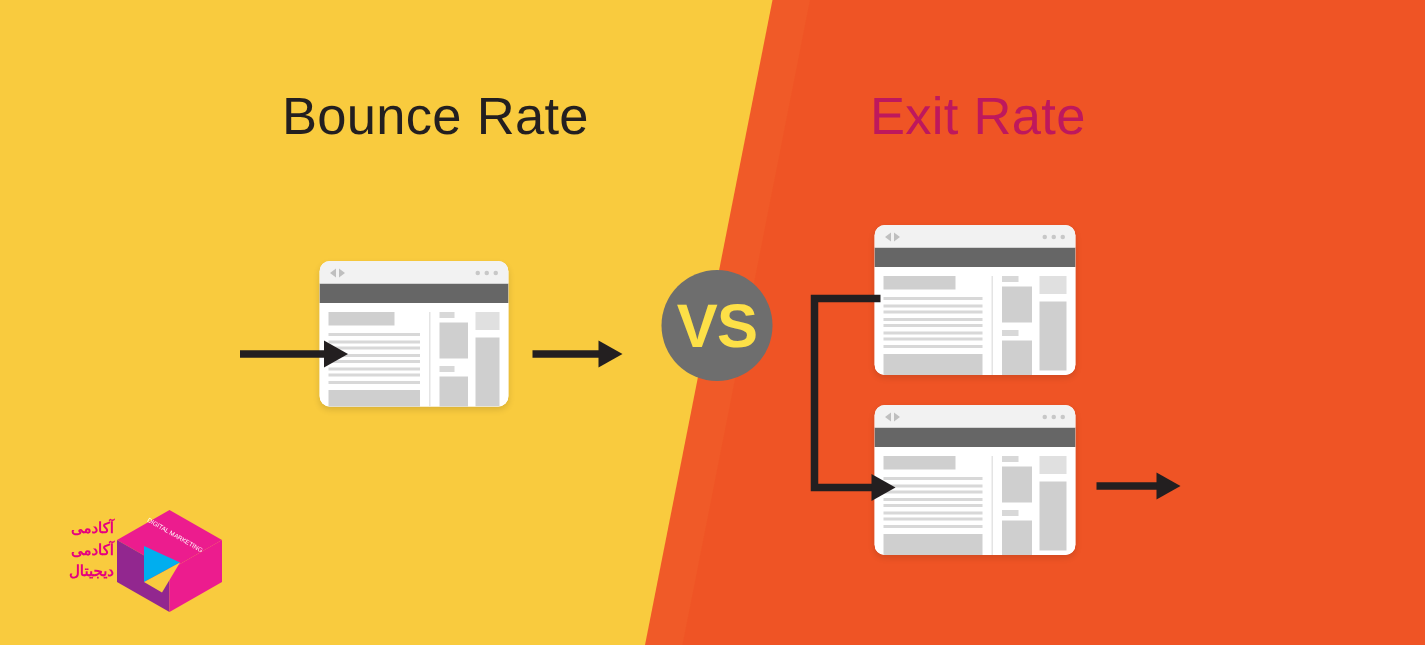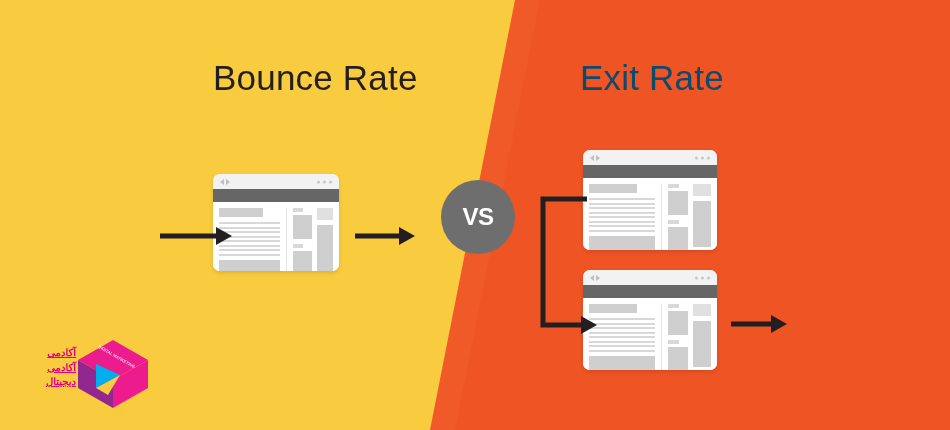--- a/index.html
+++ b/index.html
@@ -17,36 +17,36 @@
   .bg-layer { position:absolute; inset:0; }
 
   
   .title {
     position:absolute;
     font-weight:400;
     font-size:35px;
     letter-spacing:0.2px;
     white-space:nowrap;
   }
-  #title-bounce { left:188px; top:58px; color:#231F20;margin-left:25px; }
-  #title-exit   { left:580px; top:58px; color:#0c4a6e; }
+  #title-bounce { left:188px; top:58px; color:#231F20; }
+  #title-exit   { left:580px; top:58px; color:#be185d; }
 
   
   #vs-badge {
     position:absolute;
     left:441px; top:180px;
     width:74px; height:74px;
     border-radius:50%;
     background:#6E6E6E;
     display:flex; align-items:center; justify-content:center;
     z-index:6;
   }
   #vs-badge .vs-text {
-    color:#ffffff;
-    font-size:24px;
+    color:#fde047;
+    font-size:41px;
     font-weight:bold;
     letter-spacing:-0.5px;
     line-height:1;
   }
 
   
   .browser {
     position:absolute;
     background:#FFFFFF;
     border-radius:7px;
@@ -98,21 +98,21 @@
   .tall-blk { height:46px; width:100%; background:#CFCFCF; }
 
   
   .arrow-svg { position:absolute; z-index:5; overflow:visible; }
 
   
   #logo { position:absolute; left:14px; top:338px; width:138px; height:74px; z-index:7; }
   #logo .logo-text {
     position:absolute; left:0; top:8px; width:62px;
     text-align:right; direction:rtl;
-    color:#E6007E; font-size:10px; line-height:1.45; font-weight:bold;text-decoration:underline;
+    color:#E6007E; font-size:10px; line-height:1.45; font-weight:bold;
   }
   #logo .logo-mark { position:absolute; left:62px; top:0px; }
 </style>
 </head>
 <body>
 
 <div id="stage">
 
   <svg class="bg-layer" width="950" height="430" viewBox="0 0 950 430">
     <rect x="0" y="0" width="950" height="430" fill="#F9CB3E"></rect>

